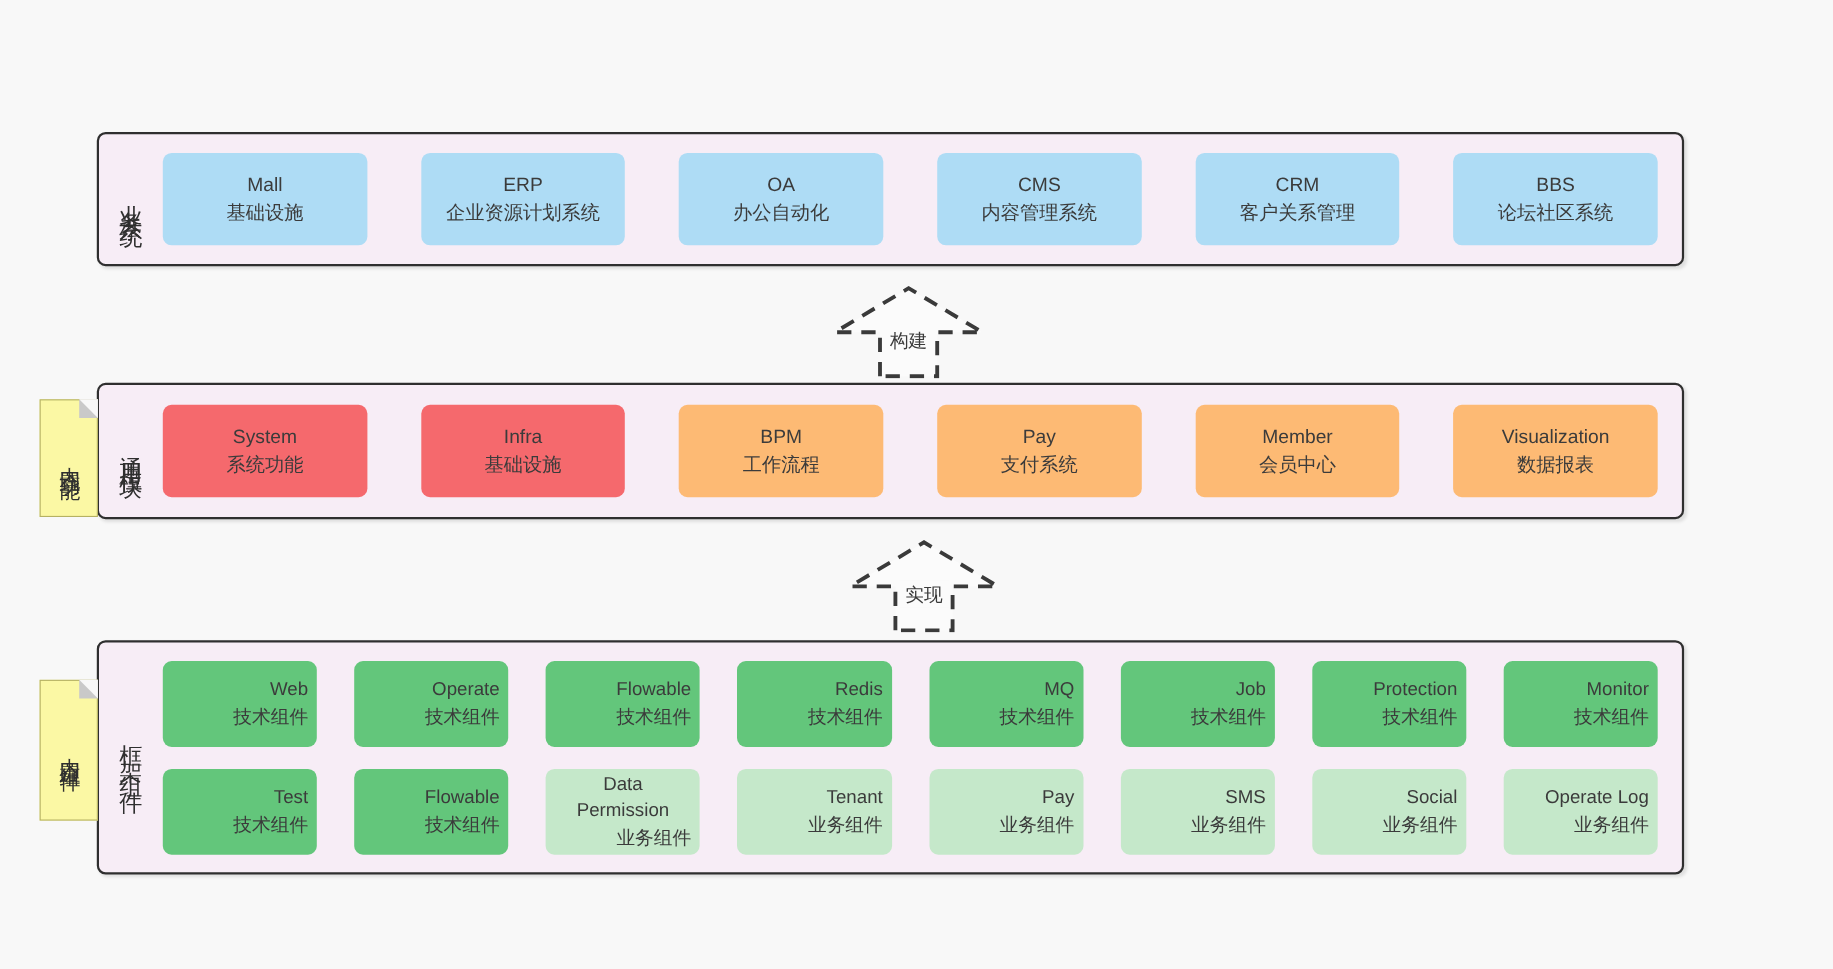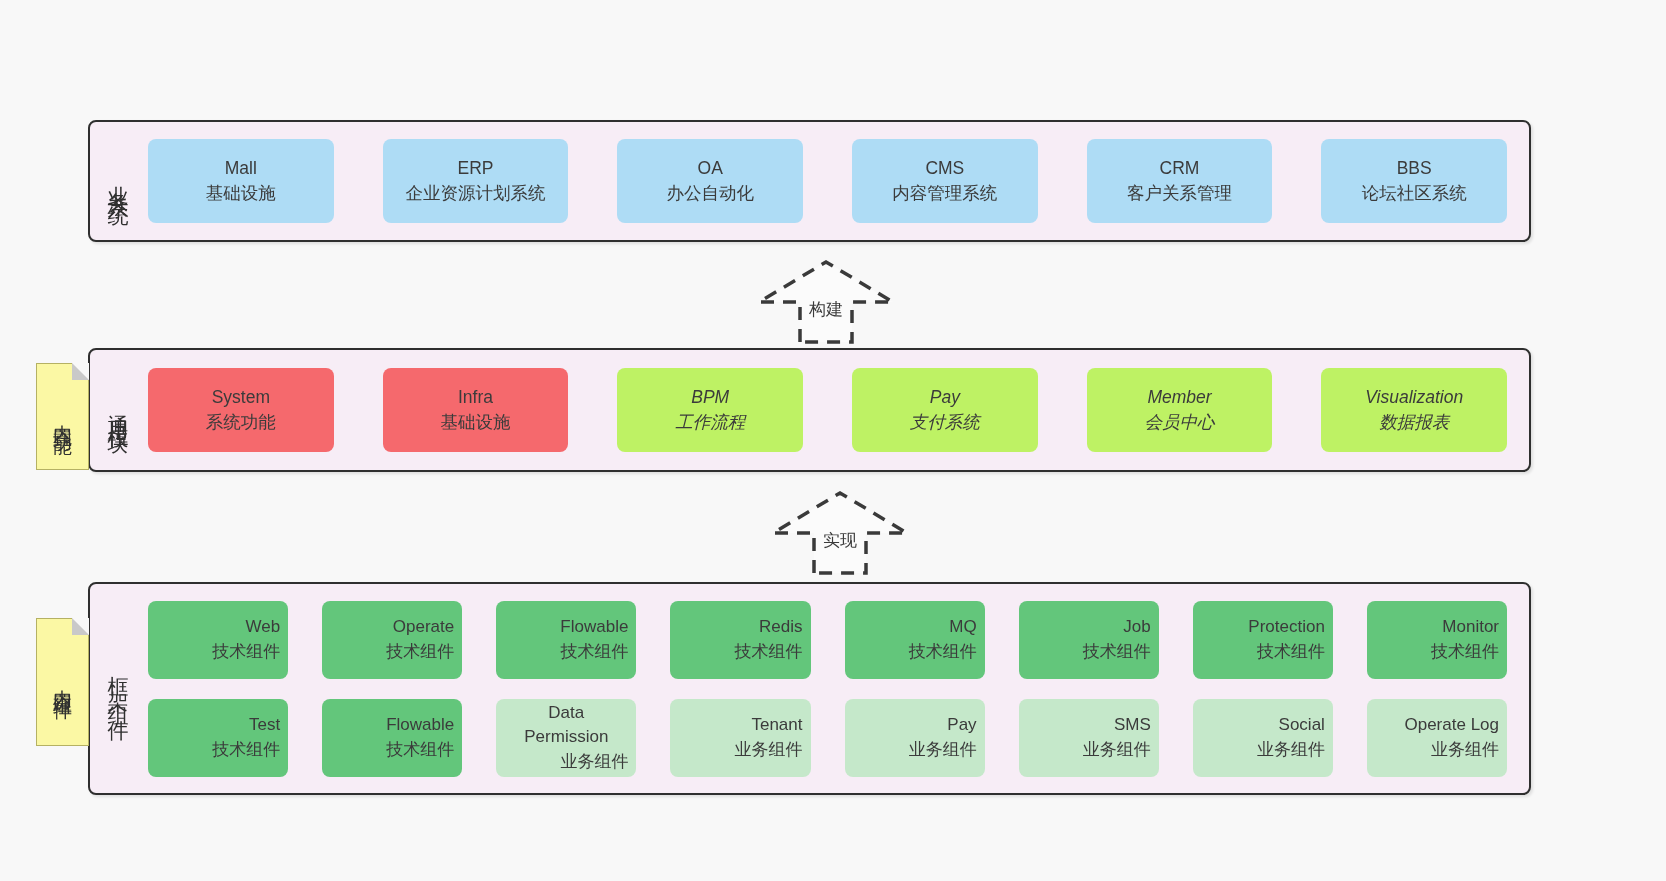--- a/index.html
+++ b/index.html
@@ -44,21 +44,21 @@
     border-radius:8px;
     display:flex;flex-direction:column;justify-content:center;align-items:center;
     text-align:center;
     font-size:17.5px;line-height:1.42;
     padding:4px 8px;box-sizing:border-box;
   }
   .row6 .box{flex:1;height:84px;}
   .grid8 .box{height:78px;font-size:17px;align-items:flex-end;}
   .box.blue{background:#aedcf5;}
   .box.red{background:#f5696d;}
-  .box.pink{background:#bef264;font-style:italic;}
+  .box.pink{background:#fdba74;}
   .box.g1{background:#63c67b;}
   .box.g2{background:#c5e8ca;}
   
   .sticky{
     position:absolute;
     background:#fbf8a4;
     border:1px solid #b5b163;
     box-sizing:border-box;
     display:flex;align-items:center;justify-content:center;
     z-index:3;

